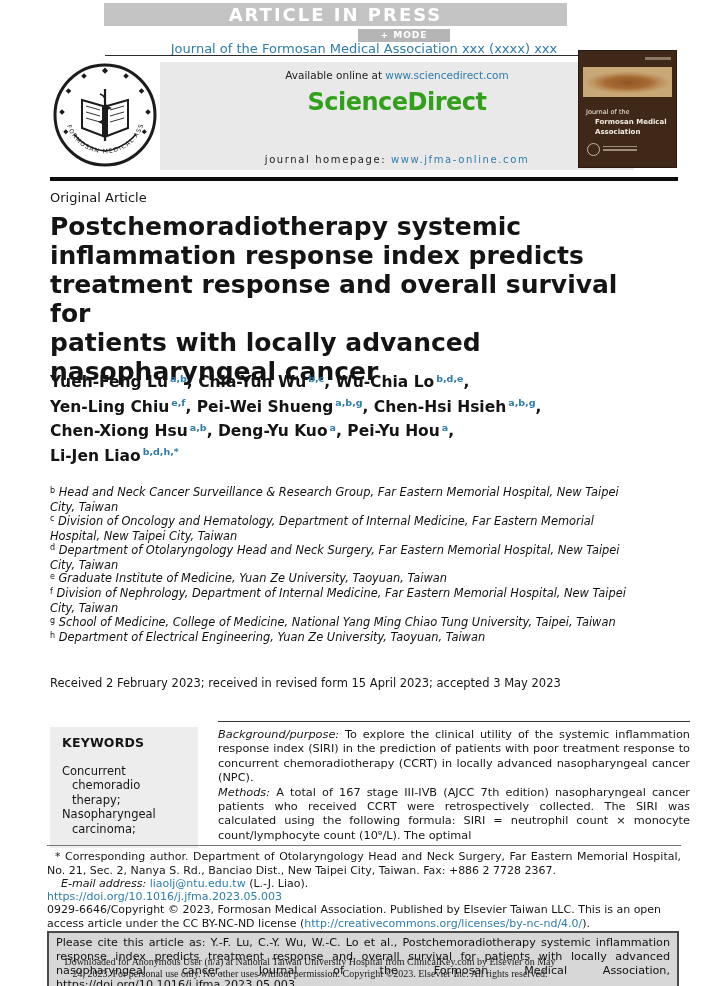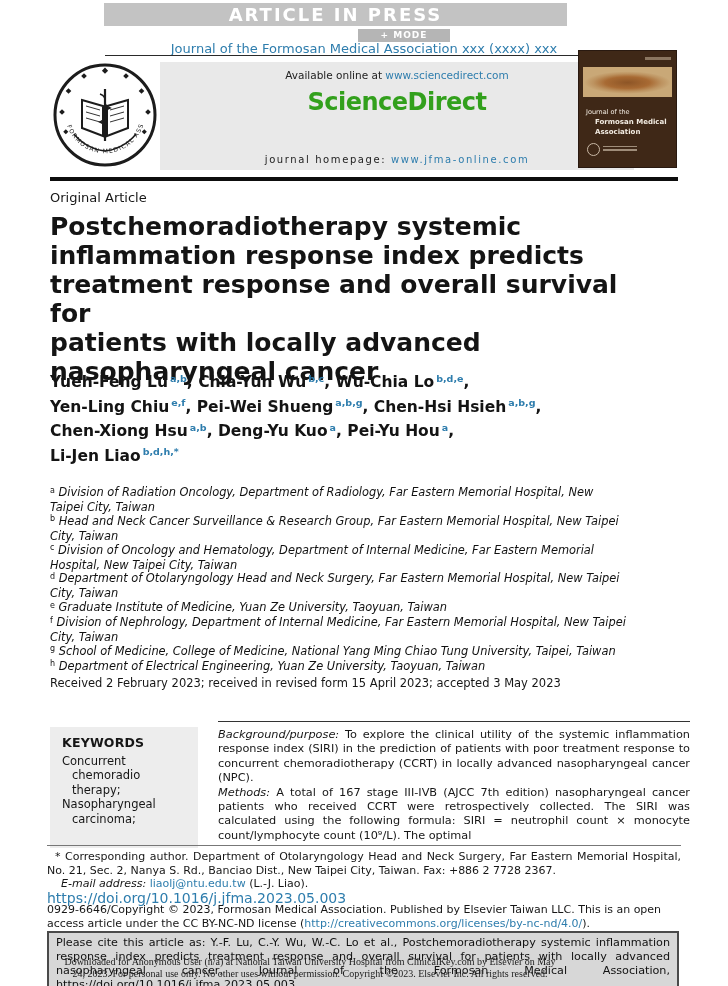--- a/index.html
+++ b/index.html
@@ -42,32 +42,32 @@
   .asup{font-size:9.5px;color:#2e7dad;position:relative;top:-5.5px;margin-left:2px;font-weight:bold;}
   .affils{position:absolute;left:50px;top:486px;width:578px;font-size:11.4px;font-style:italic;
         line-height:13.9px;color:#111;}
   .fsup{font-size:8px;position:relative;top:-3.5px;font-style:normal;}
   .received{position:absolute;left:50px;top:676px;font-size:11.5px;}
 
   
   .abstract-rule{position:absolute;left:218px;top:721px;width:472px;border-top:1.5px solid #333;}
   .kw-box{position:absolute;left:50px;top:727px;width:148px;height:121px;background:#ededed;
         box-sizing:border-box;padding:9px 6px 0 12px;font-size:11.5px;line-height:14.6px;}
-  .kw-title{font-weight:bold;font-size:12.5px;margin-bottom:3px;letter-spacing:0.2px;}
+  .kw-title{font-weight:bold;font-size:12.5px;margin-bottom:13px;letter-spacing:0.2px;}
   .kw-ind{padding-left:10px;}
   .abstract{position:absolute;left:218px;top:728px;width:472px;font-size:11.3px;line-height:14.4px;
         text-align:justify;}
   .abstract p{margin:0;}
 
   
   .foot-rule{position:absolute;left:47px;top:845px;width:634px;border-top:1px solid #777;}
   .corresp{position:absolute;left:47px;top:850px;width:634px;font-size:11px;line-height:13.6px;text-align:justify;}
   .corresp .first{text-indent:8px;}
   .email-line{text-indent:14px;}
-  .doi-line{position:absolute;left:47px;top:890px;font-size:14px;}
+  .doi-line{position:absolute;left:47px;top:890px;font-size:11px;}
   .copyright{position:absolute;left:47px;top:903px;width:634px;font-size:11px;line-height:13.6px;}
 
   
   .cite-box{position:absolute;left:47px;top:931px;width:632px;box-sizing:border-box;border:2px solid #4a4a4a;
         background:#d7d7d7;padding:3px 7px;font-size:11.2px;line-height:13.9px;text-align:justify;color:#111;}
   .notice{position:absolute;left:0;top:956px;width:620px;text-align:center;z-index:5;
         font-family:"Liberation Serif","DejaVu Serif",serif;font-size:10px;line-height:12px;color:#1c1c1c;}
 </style>
 </head>
 <body>
@@ -144,21 +144,20 @@
       <div>patients with locally advanced</div>
       <div>nasopharyngeal cancer</div>
     </div>
   <div class="authors">
       <div><span>Yueh-Feng Lu</span><span class="asup">a,b</span>, <span>Chia-Yun Wu</span><span class="asup">b,c</span>, <span>Wu-Chia Lo</span><span class="asup">b,d,e</span>,</div>
       <div><span>Yen-Ling Chiu</span><span class="asup">e,f</span>, <span>Pei-Wei Shueng</span><span class="asup">a,b,g</span>, <span>Chen-Hsi Hsieh</span><span class="asup">a,b,g</span>,</div>
       <div><span>Chen-Xiong Hsu</span><span class="asup">a,b</span>, <span>Deng-Yu Kuo</span><span class="asup">a</span>, <span>Pei-Yu Hou</span><span class="asup">a</span>,</div>
       <div><span>Li-Jen Liao</span><span class="asup">b,d,h,*</span></div>
     </div>
   <div class="affils">
-      <div><span class="fsup">a</span><span> Division of Radiation Oncology, Department of Radiology, Far Eastern Memorial Hospital, New Taipei City, Taiwan</span></div>
       <div><span class="fsup">b</span><span> Head and Neck Cancer Surveillance &amp; Research Group, Far Eastern Memorial Hospital, New Taipei City, Taiwan</span></div>
       <div><span class="fsup">c</span><span> Division of Oncology and Hematology, Department of Internal Medicine, Far Eastern Memorial Hospital, New Taipei City, Taiwan</span></div>
       <div><span class="fsup">d</span><span> Department of Otolaryngology Head and Neck Surgery, Far Eastern Memorial Hospital, New Taipei City, Taiwan</span></div>
       <div><span class="fsup">e</span><span> Graduate Institute of Medicine, Yuan Ze University, Taoyuan, Taiwan</span></div>
       <div><span class="fsup">f</span><span> Division of Nephrology, Department of Internal Medicine, Far Eastern Memorial Hospital, New Taipei City, Taiwan</span></div>
       <div><span class="fsup">g</span><span> School of Medicine, College of Medicine, National Yang Ming Chiao Tung University, Taipei, Taiwan</span></div>
       <div><span class="fsup">h</span><span> Department of Electrical Engineering, Yuan Ze University, Taoyuan, Taiwan</span></div>
     </div>
   <div class="received">Received 2 February 2023; received in revised form 15 April 2023; accepted 3 May 2023</div>
 

